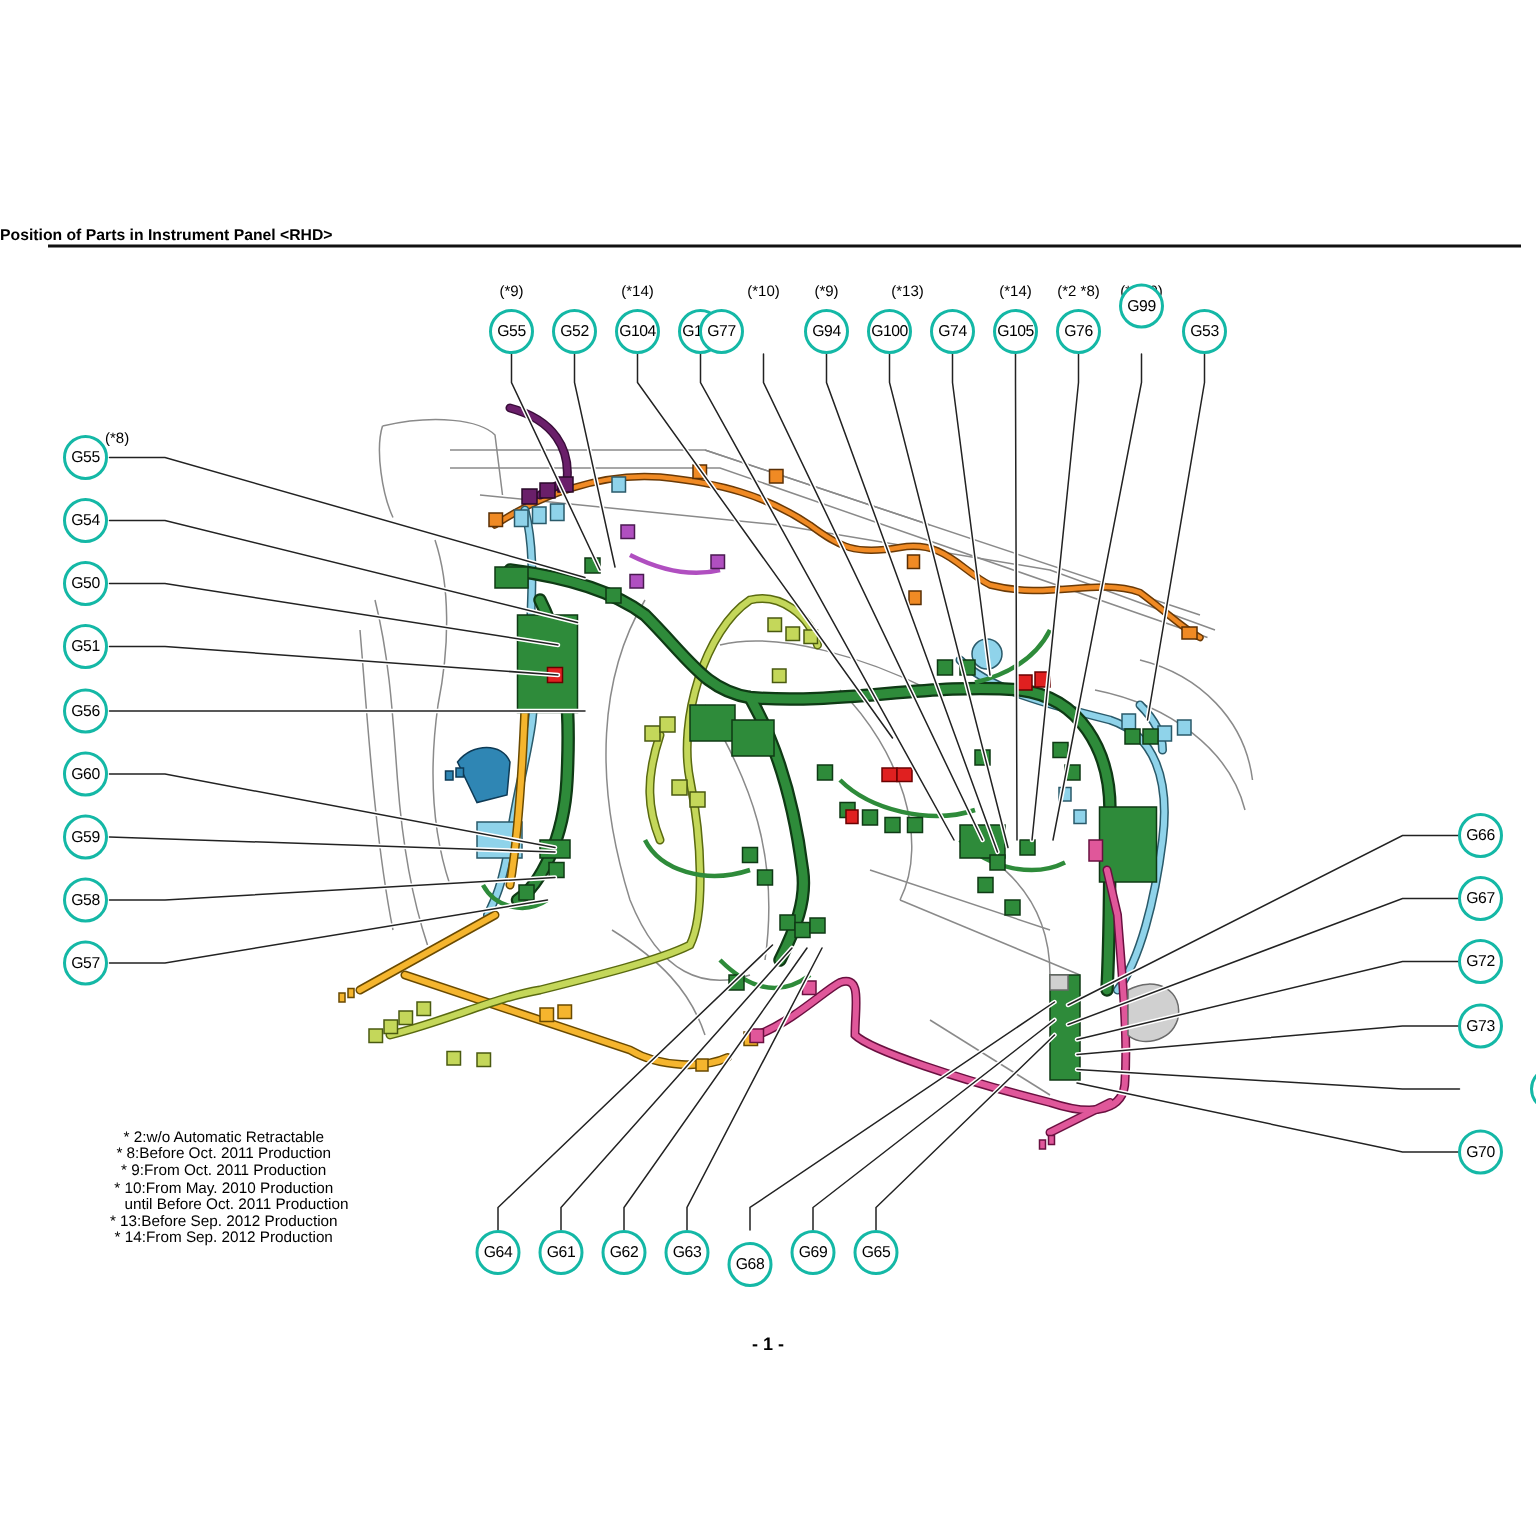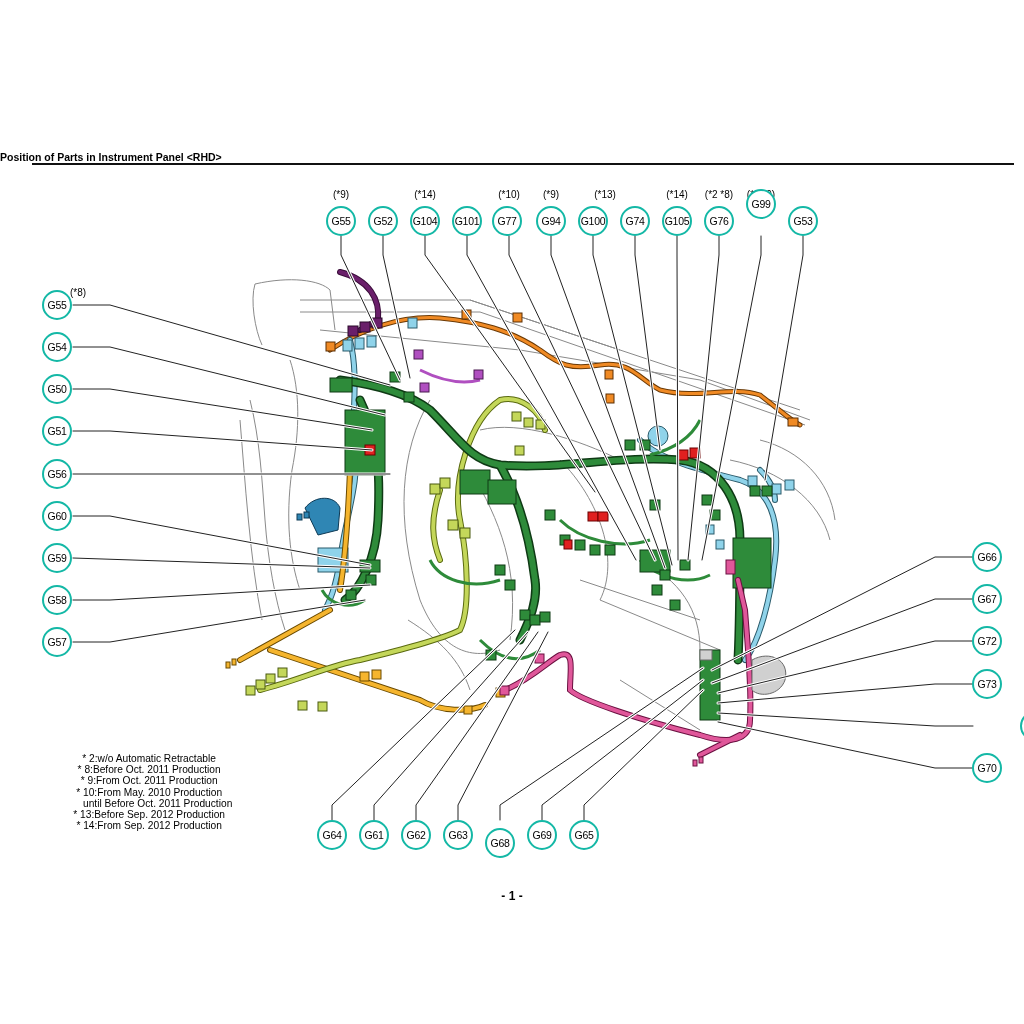--- a/index.html
+++ b/index.html
@@ -337,21 +337,21 @@
 <div>
   <div class="note" style="left:316px;top:189px">(*9)</div>
   <div class="callout" style="left:326px;top:206px">G55</div>
   <div class="note" style="left:358px;top:189px"></div>
   <div class="callout" style="left:368px;top:206px">G52</div>
   <div class="note" style="left:400px;top:189px">(*14)</div>
   <div class="callout" style="left:410px;top:206px">G104</div>
   <div class="note" style="left:442px;top:189px"></div>
   <div class="callout" style="left:452px;top:206px">G101</div>
   <div class="note" style="left:484px;top:189px">(*10)</div>
-  <div class="callout" style="left:492px;top:206px">G77</div>
+  <div class="callout" style="left:466px;top:206px">G77</div>
   <div class="note" style="left:526px;top:189px">(*9)</div>
   <div class="callout" style="left:536px;top:206px">G94</div>
   <div class="note" style="left:580px;top:189px">(*13)</div>
   <div class="callout" style="left:578px;top:206px">G100</div>
   <div class="note" style="left:610px;top:189px"></div>
   <div class="callout" style="left:620px;top:206px">G74</div>
   <div class="note" style="left:652px;top:189px">(*14)</div>
   <div class="callout" style="left:662px;top:206px">G105</div>
   <div class="note" style="left:694px;top:189px">(*2 *8)</div>
   <div class="callout" style="left:704px;top:206px">G76</div>

